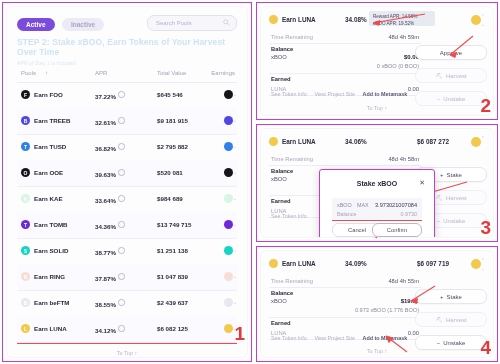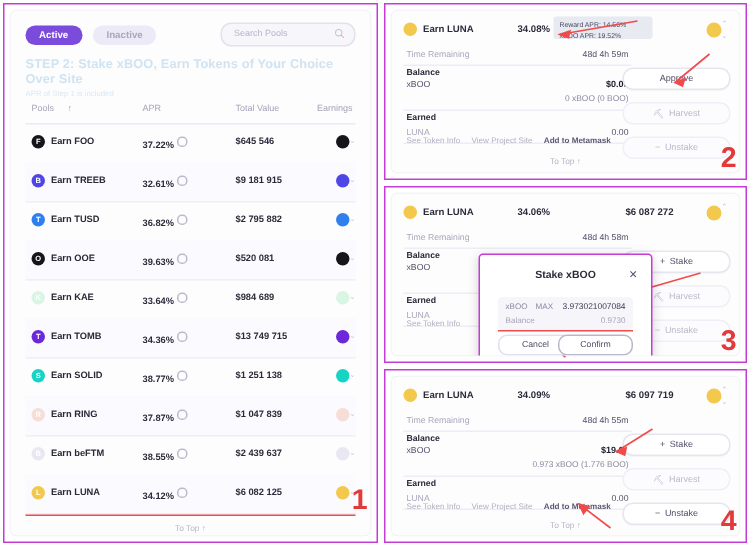--- a/index.html
+++ b/index.html
@@ -133,21 +133,21 @@
           <div class="searchbox">
             <span class="ph">Search Pools</span>
             <svg class="mag" viewBox="0 0 10 10">
               <circle cx="4" cy="4" r="3" fill="none" stroke="#8d8aa1" stroke-width="1"></circle>
               <line x1="6.3" y1="6.3" x2="9" y2="9" stroke="#8d8aa1" stroke-width="1"></line>
             </svg>
           </div>
         </div>
 
         <div class="hero">
-          <h1>STEP 2: Stake xBOO, Earn Tokens of Your Choice Over Site</h1>
+          <h1>STEP 2: Stake xBOO, Earn Tokens of Your Harvest Over Time</h1>
           <p>APR of Step 1 is included</p>
         </div>
 
         <div class="thead">
           <span class="c-pool">Pools</span>
           <span class="c-pool sortarrow" style="left:26px;">↑</span>
           <span class="c-apr">APR</span>
           <span class="c-val">Total Value</span>
           <span class="c-earn">Earnings</span>
         </div>

